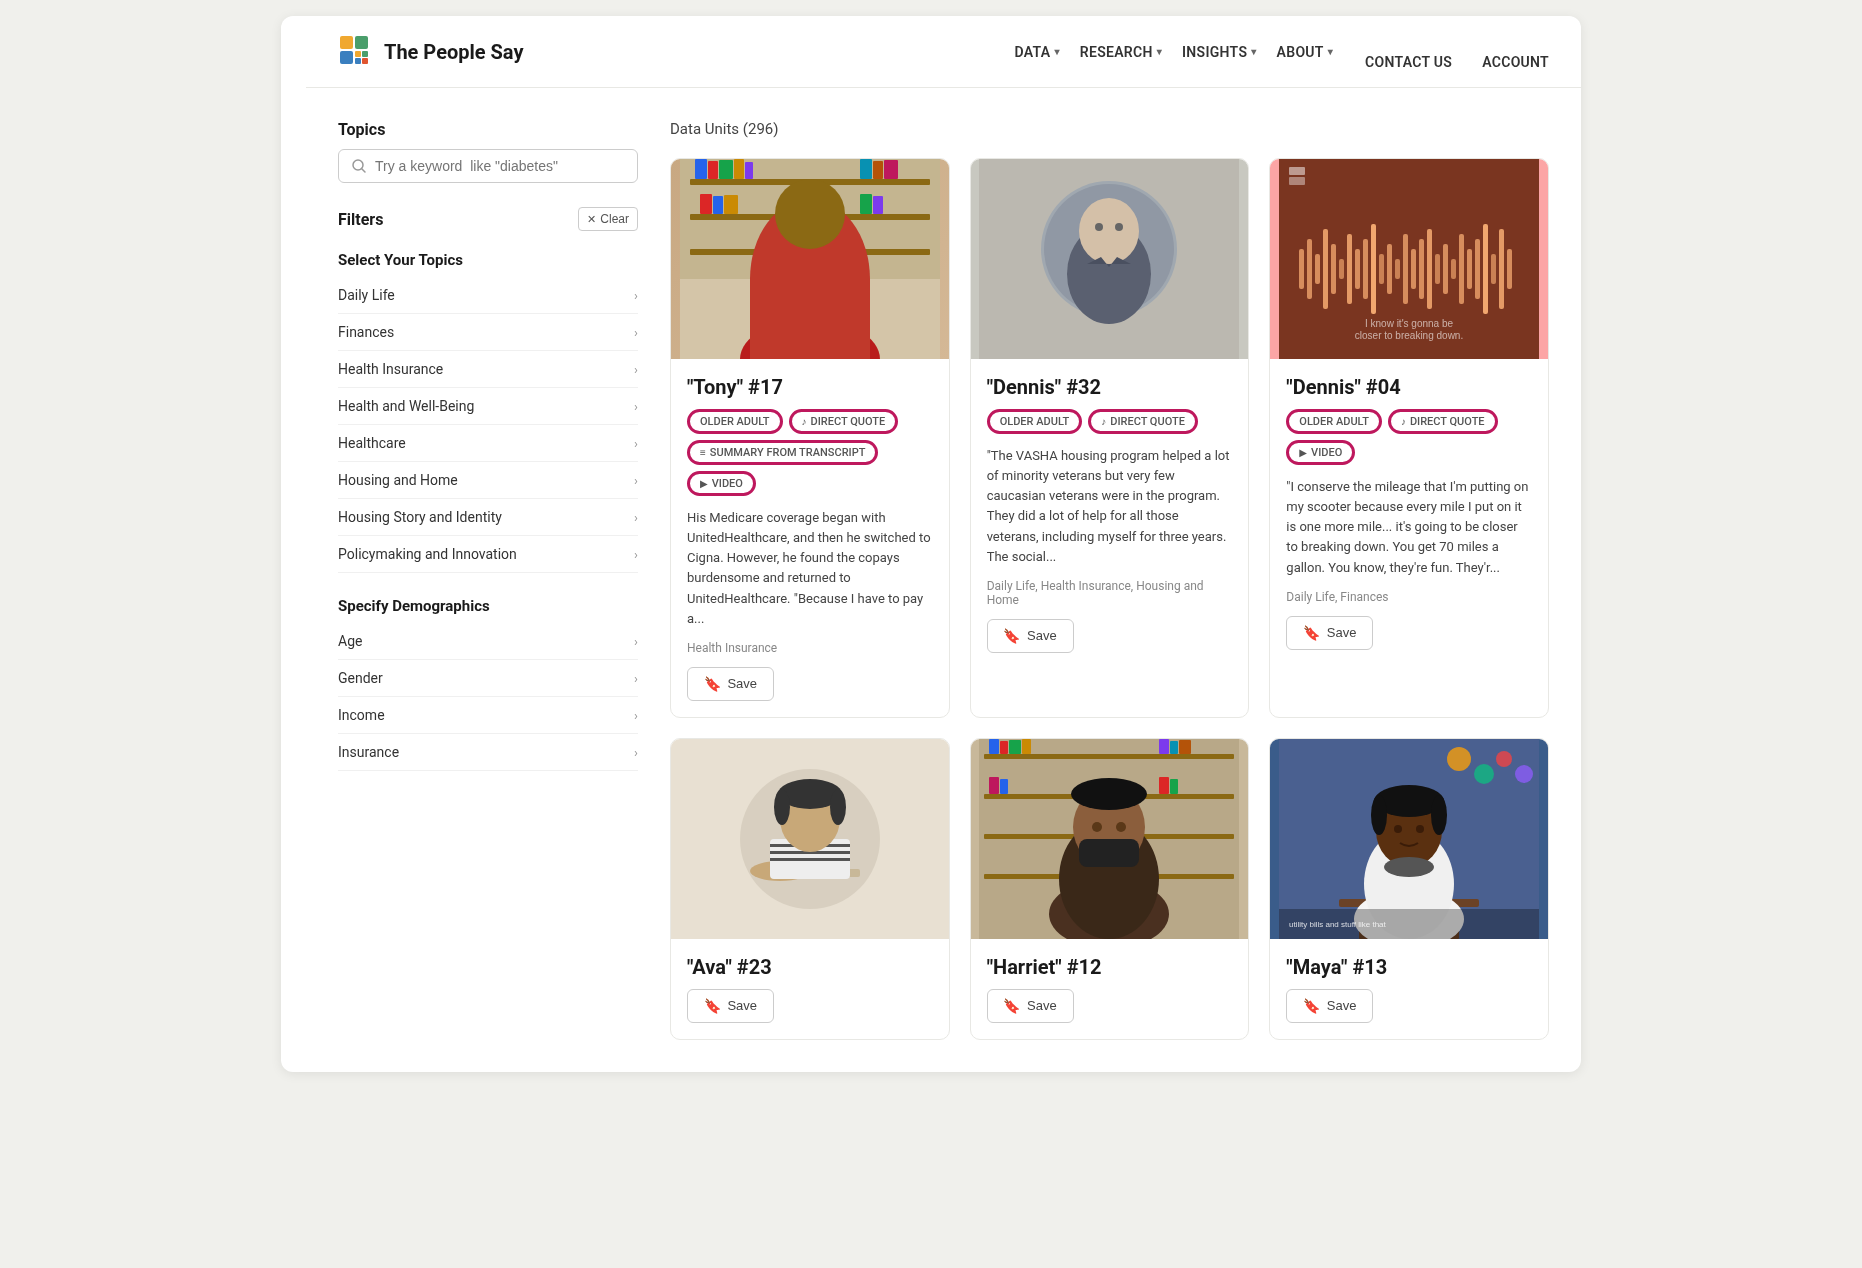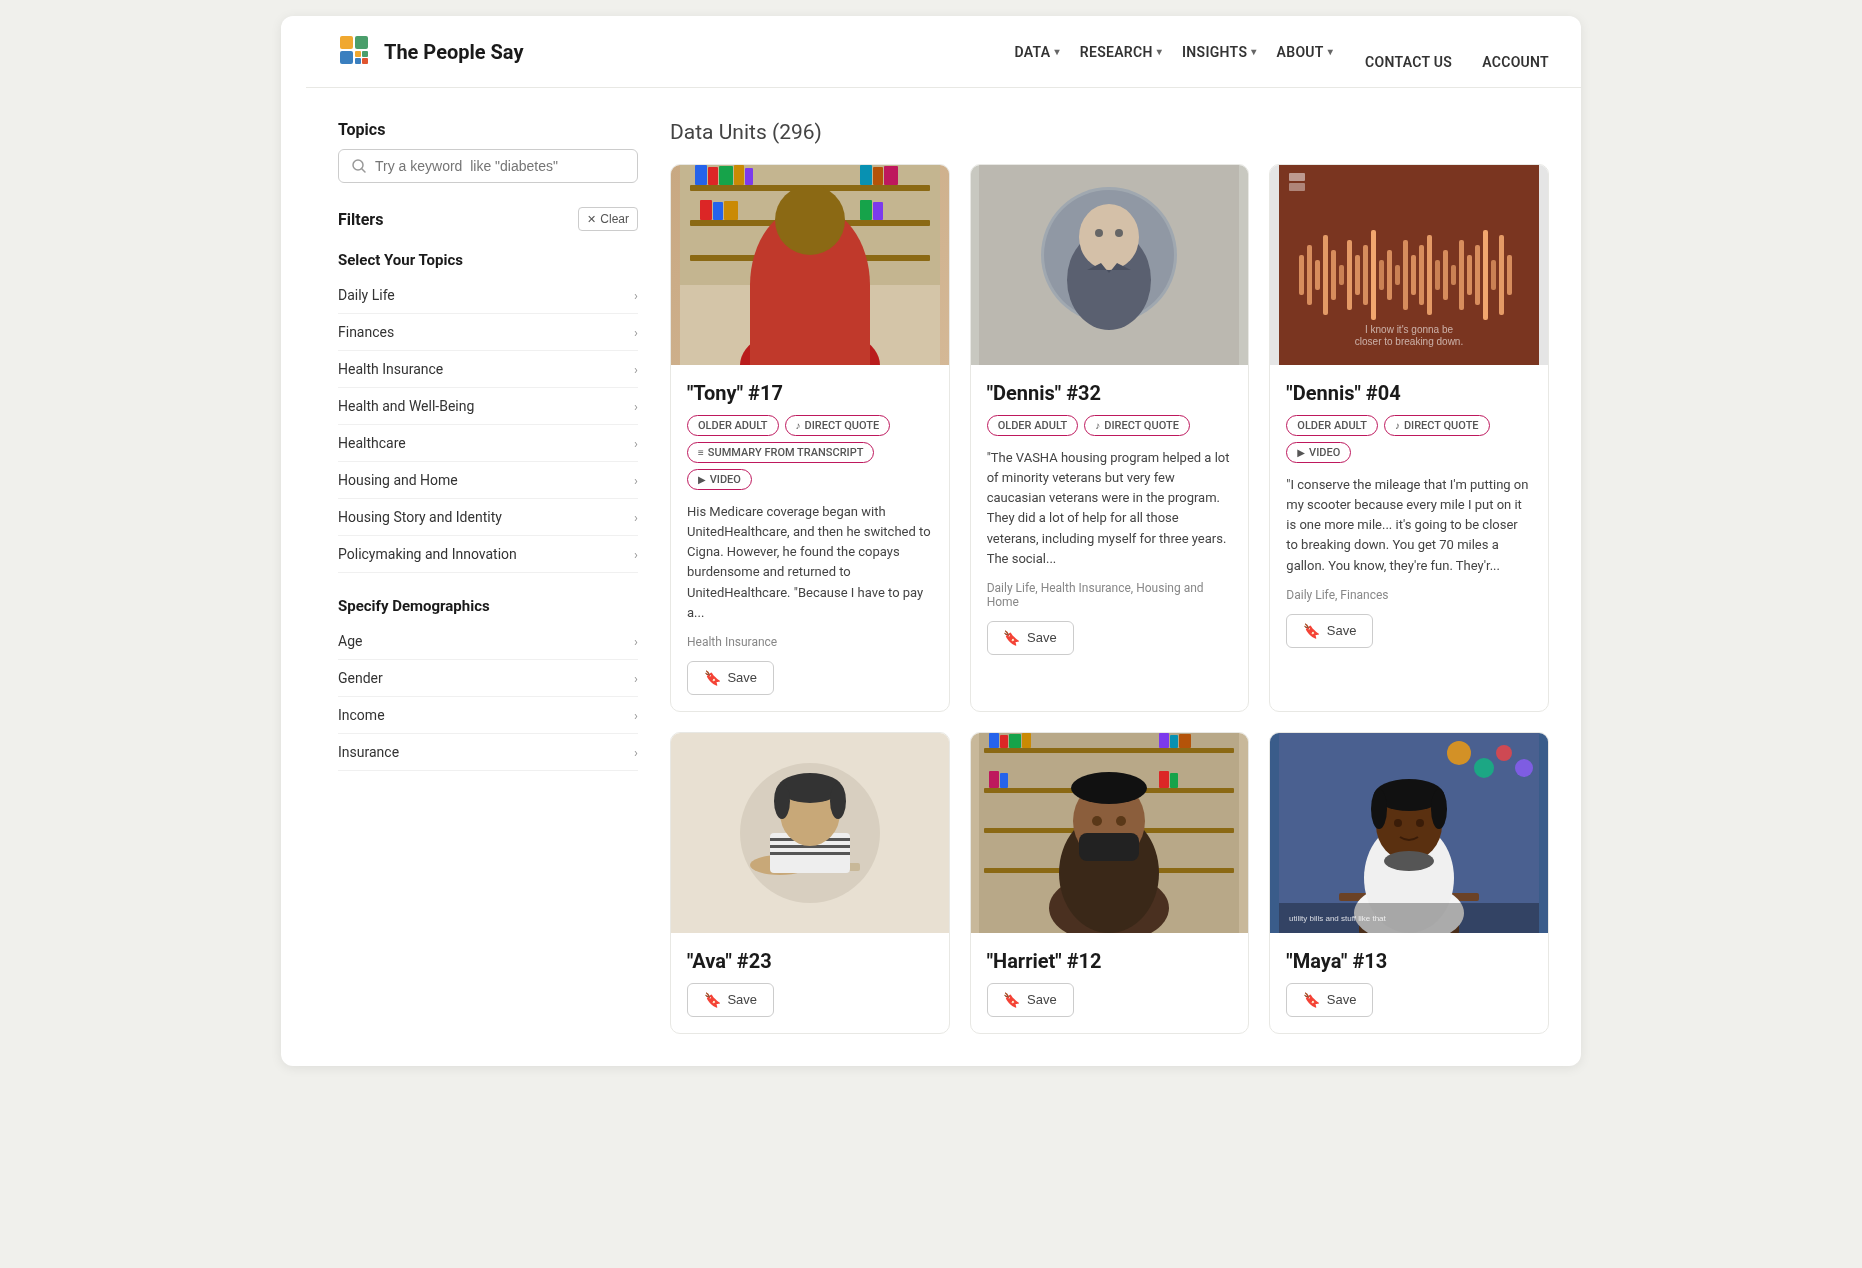--- a/index.html
+++ b/index.html
@@ -41,21 +41,21 @@
     .section-title { font-size: 15px; font-weight: 700; color: #1a1a1a; margin-bottom: 8px; margin-top: 20px; }
     
     .filter-item { display: flex; align-items: center; justify-content: space-between; padding: 10px 0; border-bottom: 1px solid #f0f0f0; cursor: pointer; font-size: 14px; color: #333; }
     .filter-chevron { color: #999; font-size: 13px; }
     
     .demographics-section { margin-top: 24px; }
     
     
     .main-content { flex: 1; }
     
-    .results-header { font-size: 21px; color: #444; margin-bottom: 20px; }
+    .results-header { font-size: 15px; color: #444; margin-bottom: 20px; }
     
     .cards-grid { display: grid; grid-template-columns: repeat(3, 1fr); gap: 20px; }
     
     .card { background: #fff; border: 1px solid #e8e8e4; border-radius: 10px; overflow: hidden; }
     
     .card-image { width: 100%; height: 200px; object-fit: cover; background: #e0e0e0; display: flex; align-items: center; justify-content: center; }
     
     
     .img-tony { background: linear-gradient(135deg, #c8a882 0%, #d4b896 100%); position: relative; overflow: hidden; }
     .img-tony::after { content: ''; position: absolute; bottom: 0; left: 50%; transform: translateX(-50%); width: 120px; height: 160px; background: #c0392b; border-radius: 50% 50% 0 0; }
@@ -66,21 +66,21 @@
     .img-dennis04 { background: #7a3520; position: relative; overflow: hidden; }
     
     .img-ava { background: #e8e0d4; display: flex; align-items: center; justify-content: center; }
     .img-harriet { background: #c8b89a; display: flex; align-items: center; justify-content: center; }
     .img-maya { background: #3a5c8a; display: flex; align-items: center; justify-content: center; }
     
     .card-body { padding: 16px; }
     .card-title { font-size: 20px; font-weight: 700; color: #1a1a1a; margin-bottom: 10px; }
     
     .tags { display: flex; flex-wrap: wrap; gap: 6px; margin-bottom: 12px; }
-    .tag { display: flex; align-items: center; gap: 4px; border: 1px solid #be185d; border-radius: 20px; padding: 3px 10px; font-size: 11px; color: #555; font-weight: 500; }
+    .tag { display: flex; align-items: center; gap: 4px; border: 3px solid #be185d; border-radius: 20px; padding: 3px 10px; font-size: 11px; color: #555; font-weight: 500; }
     .tag-icon { font-size: 10px; }
     
     .card-text { font-size: 13px; color: #444; line-height: 1.55; margin-bottom: 12px; }
     .card-category { font-size: 12px; color: #888; margin-bottom: 12px; }
     
     .save-btn { display: flex; align-items: center; gap: 6px; border: 1px solid #ccc; border-radius: 6px; padding: 8px 16px; font-size: 13px; color: #444; cursor: pointer; background: #fff; }
     .bookmark-icon { font-size: 14px; }
   </style>
 </head>
 <body>
@@ -302,21 +302,21 @@
               <div class="card-text">"The VASHA housing program helped a lot of minority veterans but very few caucasian veterans were in the program. They did a lot of help for all those veterans, including myself for three years. The social...</div>
               <div class="card-category">Daily Life, Health Insurance, Housing and Home</div>
               <button class="save-btn">
                 <span class="bookmark-icon">🔖</span>
                 <span>Save</span>
               </button>
             </div>
           </div>
 
           <div class="card">
-            <div class="card-image img-dennis04" style="background:#e5e5e5; display:flex; align-items:center; justify-content:center; flex-direction:column;">
+            <div class="card-image img-dennis04" style="background:#fca5a5; display:flex; align-items:center; justify-content:center; flex-direction:column;">
               <svg width="260" height="200" viewBox="0 0 260 200" xmlns="http://www.w3.org/2000/svg">
                 <rect width="260" height="200" fill="#7a3520"></rect>
 
                 <rect x="10" y="8" width="16" height="8" rx="1" fill="rgba(255,255,255,0.5)"></rect>
                 <rect x="10" y="18" width="16" height="8" rx="1" fill="rgba(255,255,255,0.4)"></rect>
 
                 <g transform="translate(20, 60)">
                   <rect x="0" y="30" width="5" height="40" rx="2" fill="rgba(255,180,120,0.7)"></rect>
                   <rect x="8" y="20" width="5" height="60" rx="2" fill="rgba(255,180,120,0.7)"></rect>
                   <rect x="16" y="35" width="5" height="30" rx="2" fill="rgba(255,180,120,0.7)"></rect>

